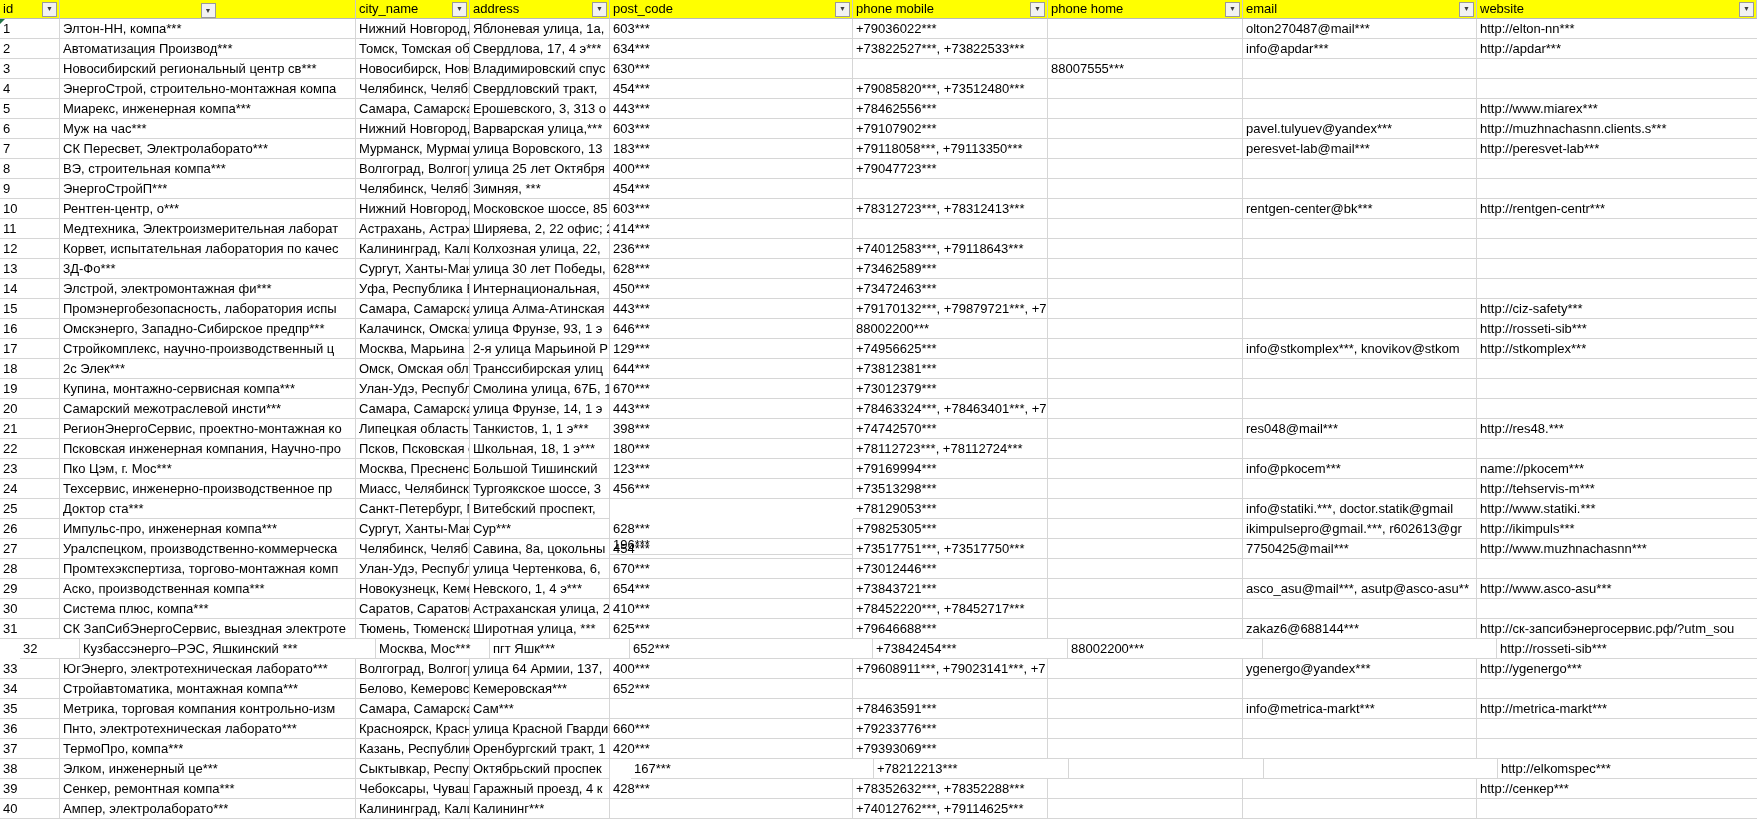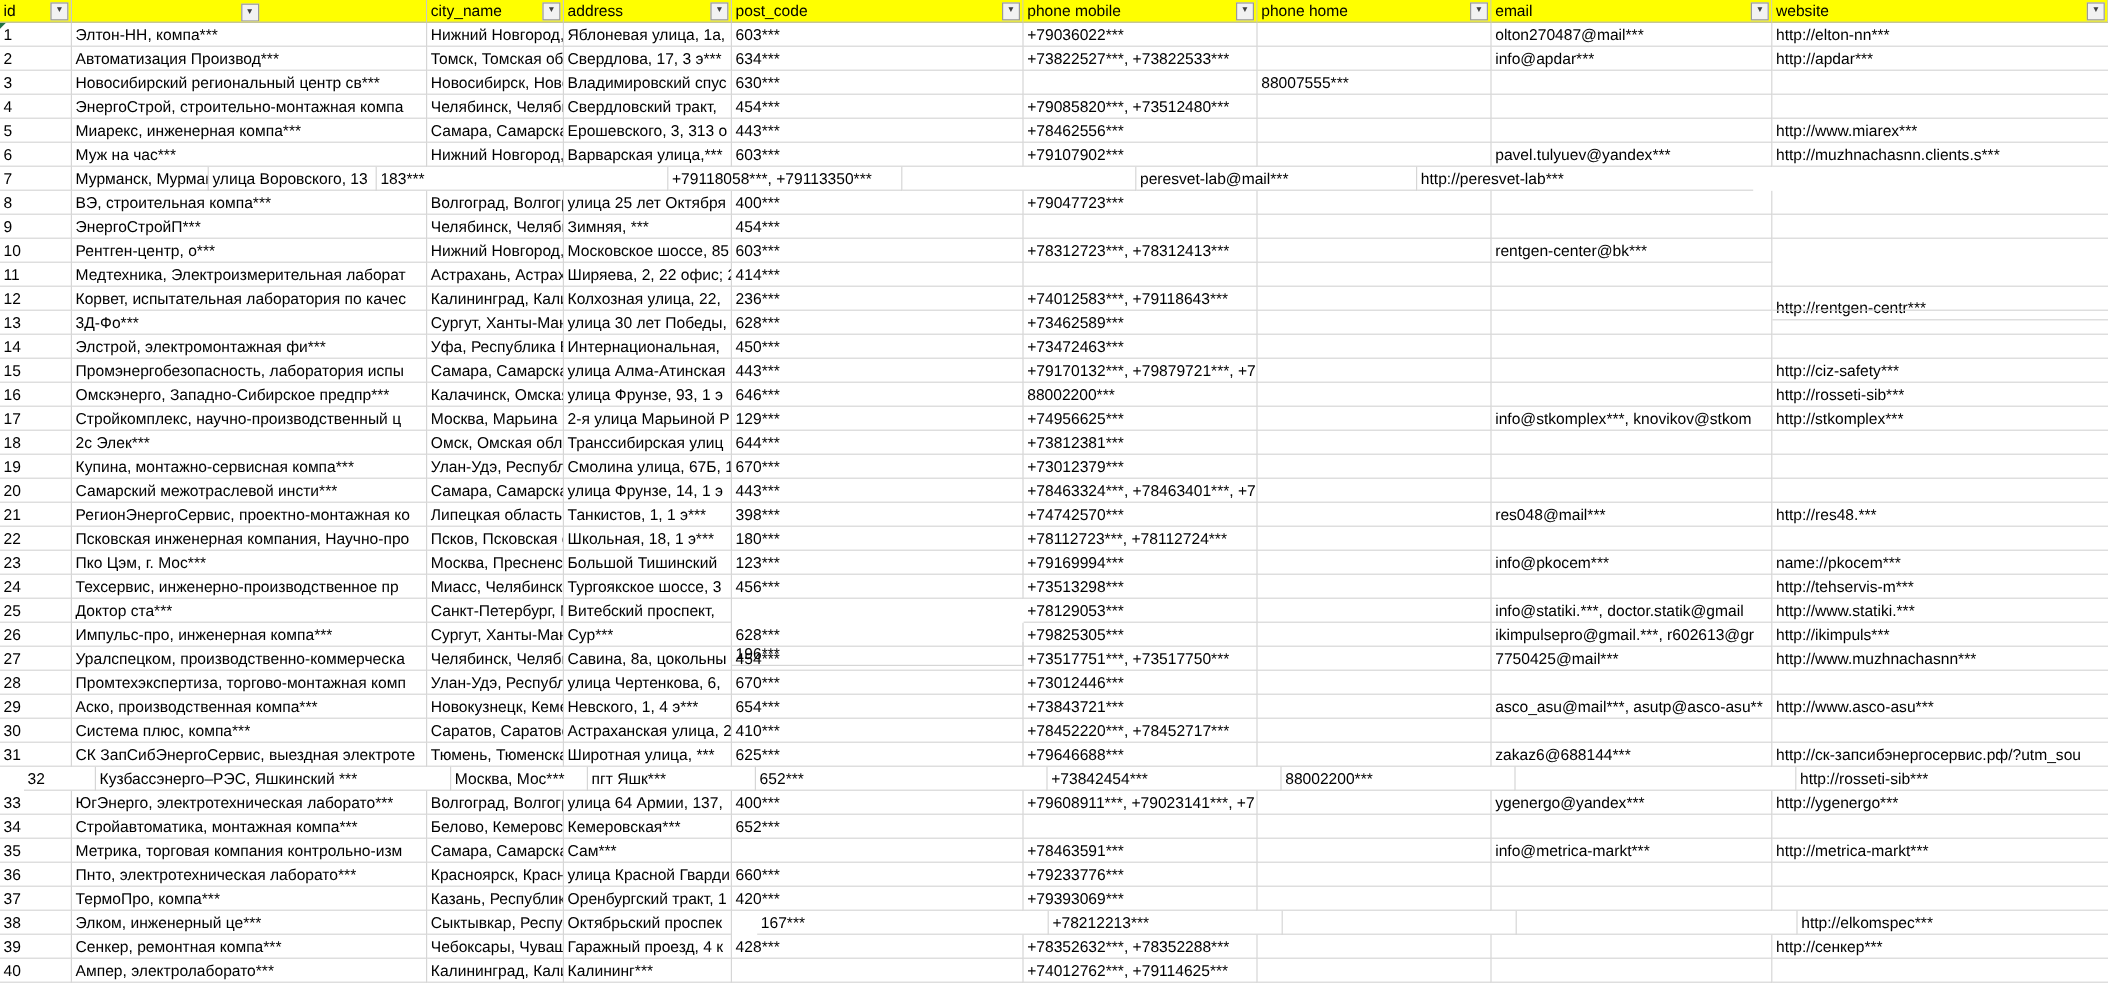--- a/index.html
+++ b/index.html
@@ -80,21 +80,21 @@
         <div class="cell" style="width: 243px;">603***</div>
         <div class="cell" style="width: 195px;">+79036022***</div>
         <div class="cell" style="width: 195px;"></div>
         <div class="cell" style="width: 234px;">olton270487@mail***</div>
         <div class="cell col-last" style="width: 280px;">http://elton-nn***</div>
       </div>
       <div class="row body-row">
         <div class="cell" style="width: 60px;">2</div>
         <div class="cell" style="width: 296px;">Автоматизация Производ***</div>
         <div class="cell" style="width: 114px;">Томск, Томская обл</div>
-        <div class="cell" style="width: 140px;">Свердлова, 17, 3 э***</div>
+        <div class="cell" style="width: 140px;">Свердлова, 17, 4 э***</div>
         <div class="cell" style="width: 243px;">634***</div>
         <div class="cell" style="width: 195px;">+73822527***, +73822533***</div>
         <div class="cell" style="width: 195px;"></div>
         <div class="cell" style="width: 234px;">info@apdar***</div>
         <div class="cell col-last" style="width: 280px;">http://apdar***</div>
       </div>
       <div class="row body-row">
         <div class="cell" style="width: 60px;">3</div>
         <div class="cell" style="width: 296px;">Новосибирский региональный центр св***</div>
         <div class="cell" style="width: 114px;">Новосибирск, Новс</div>
@@ -133,20 +133,21 @@
         <div class="cell" style="width: 114px;">Нижний Новгород,</div>
         <div class="cell" style="width: 140px;">Варварская улица,***</div>
         <div class="cell" style="width: 243px;">603***</div>
         <div class="cell" style="width: 195px;">+79107902***</div>
         <div class="cell" style="width: 195px;"></div>
         <div class="cell" style="width: 234px;">pavel.tulyuev@yandex***</div>
         <div class="cell col-last" style="width: 280px;">http://muzhnachasnn.clients.s***</div>
       </div>
       <div class="row body-row">
         <div class="cell" style="width: 60px;">7</div>
+        <div class="cell" style="width: 296px;">СК Пересвет, Электролаборато***</div>
         <div class="cell" style="width: 114px;">Мурманск, Мурман</div>
         <div class="cell" style="width: 140px;">улица Воровского, 13</div>
         <div class="cell" style="width: 243px;">183***</div>
         <div class="cell" style="width: 195px;">+79118058***, +79113350***</div>
         <div class="cell" style="width: 195px;"></div>
         <div class="cell" style="width: 234px;">peresvet-lab@mail***</div>
         <div class="cell col-last" style="width: 280px;">http://peresvet-lab***</div>
       </div>
       <div class="row body-row">
         <div class="cell" style="width: 60px;">8</div>
@@ -172,21 +173,21 @@
       </div>
       <div class="row body-row">
         <div class="cell" style="width: 60px;">10</div>
         <div class="cell" style="width: 296px;">Рентген-центр, о***</div>
         <div class="cell" style="width: 114px;">Нижний Новгород,</div>
         <div class="cell" style="width: 140px;">Московское шоссе, 85</div>
         <div class="cell" style="width: 243px;">603***</div>
         <div class="cell" style="width: 195px;">+78312723***, +78312413***</div>
         <div class="cell" style="width: 195px;"></div>
         <div class="cell" style="width: 234px;">rentgen-center@bk***</div>
-        <div class="cell col-last" style="width: 280px; margin-top: 48px;">http://rentgen-centr***</div>
+        <div class="cell col-last" style="width: 280px;">http://rentgen-centr***</div>
       </div>
       <div class="row body-row">
         <div class="cell" style="width: 60px;">11</div>
         <div class="cell" style="width: 296px;">Медтехника, Электроизмерительная лаборат</div>
         <div class="cell" style="width: 114px;">Астрахань, Астраха</div>
         <div class="cell" style="width: 140px;">Ширяева, 2, 22 офис; 2</div>
         <div class="cell" style="width: 243px;">414***</div>
         <div class="cell" style="width: 195px;"></div>
         <div class="cell" style="width: 195px;"></div>
         <div class="cell" style="width: 234px;"></div>

